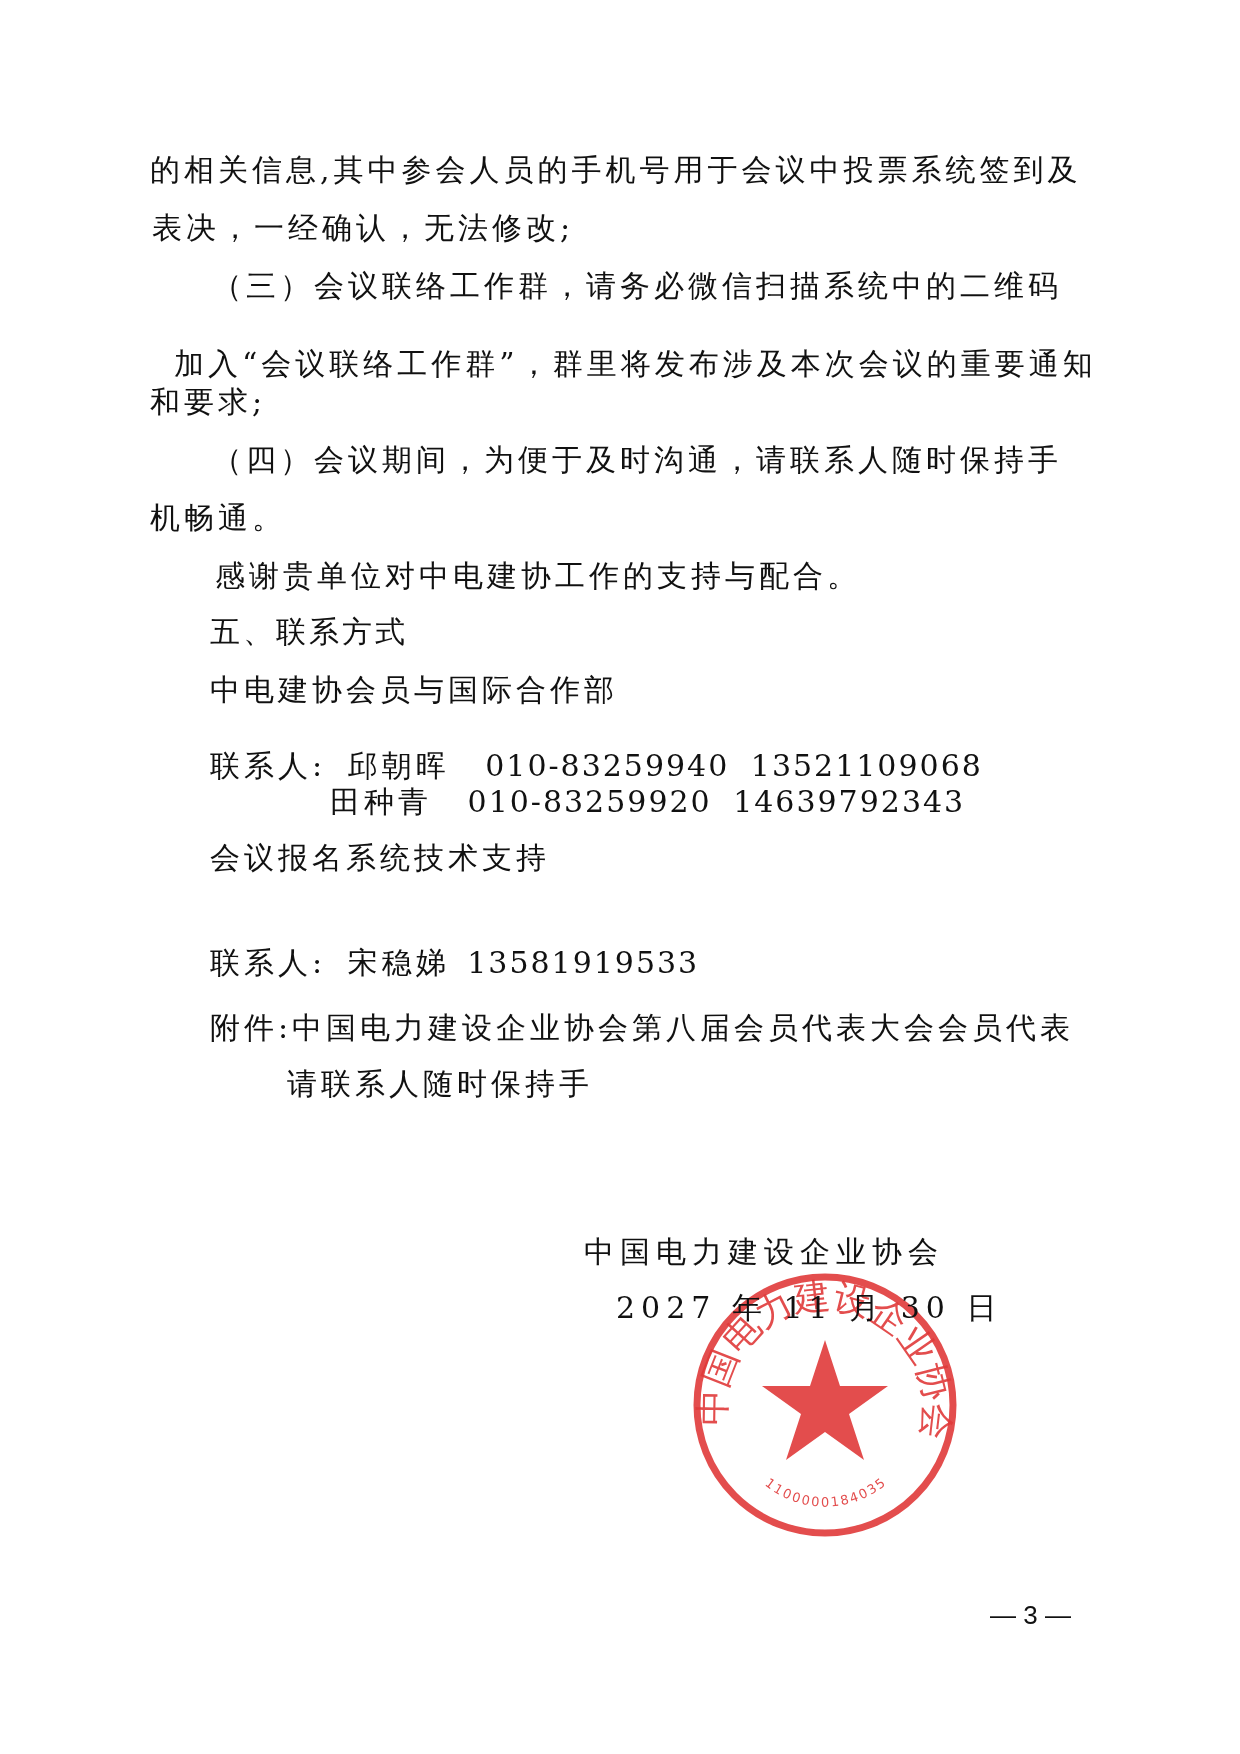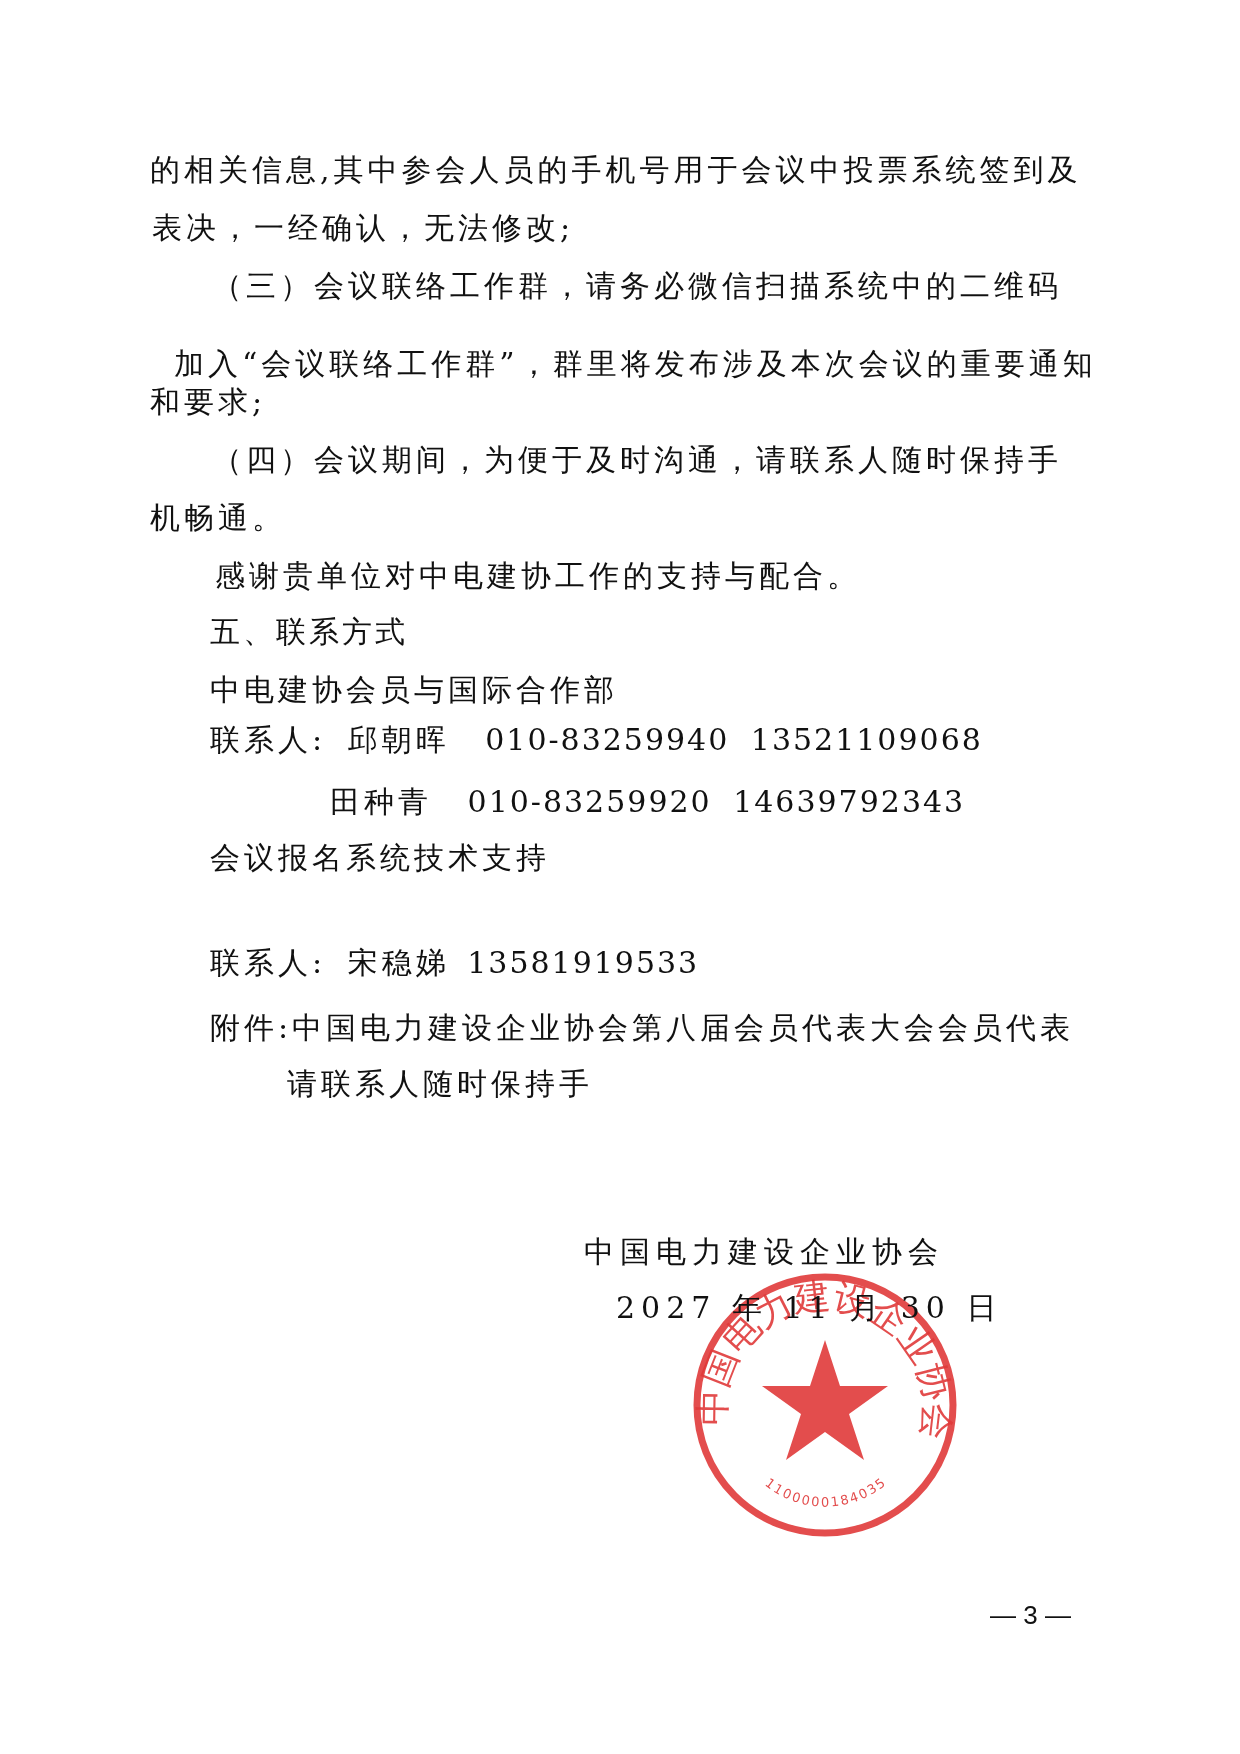--- a/index.html
+++ b/index.html
@@ -21,21 +21,21 @@
   <div class="line" style="left:212px;top:266px;">（三）会议联络工作群，请务必微信扫描系统中的二维码</div>
   <div class="line" style="left:150px;top:344px;margin-left:24px;">加入“会议联络工作群”，群里将发布涉及本次会议的重要通知</div>
   <div class="line" style="left:150px;top:382px;">和要求;</div>
   <div class="line" style="left:212px;top:440px;">（四）会议期间，为便于及时沟通，请联系人随时保持手</div>
   <div class="line" style="left:150px;top:498px;">机畅通。</div>
   <div class="line" style="left:215px;top:556px;">感谢贵单位对中电建协工作的支持与配合。</div>
 
   <div class="line bold" style="left:210px;top:612px;">五、联系方式</div>
   <div class="line" style="left:210px;top:670px;">中电建协会员与国际合作部</div>
 
-  <div class="line" style="left:210px;top:720px;">
+  <div class="line" style="left:210px;top:746px;">
     <span>联系人:</span>
     <span style="margin-left:8px;">邱朝晖</span>
     <span class="mono" style="margin-left:22px;">010-83259940</span>
     <span class="mono" style="margin-left:8px;">13521109068</span>
   </div>
   <div class="line" style="left:330px;top:782px;">
     <span>田种青</span>
     <span class="mono" style="margin-left:22px;">010-83259920</span>
     <span class="mono" style="margin-left:8px;">14639792343</span>
   </div>

